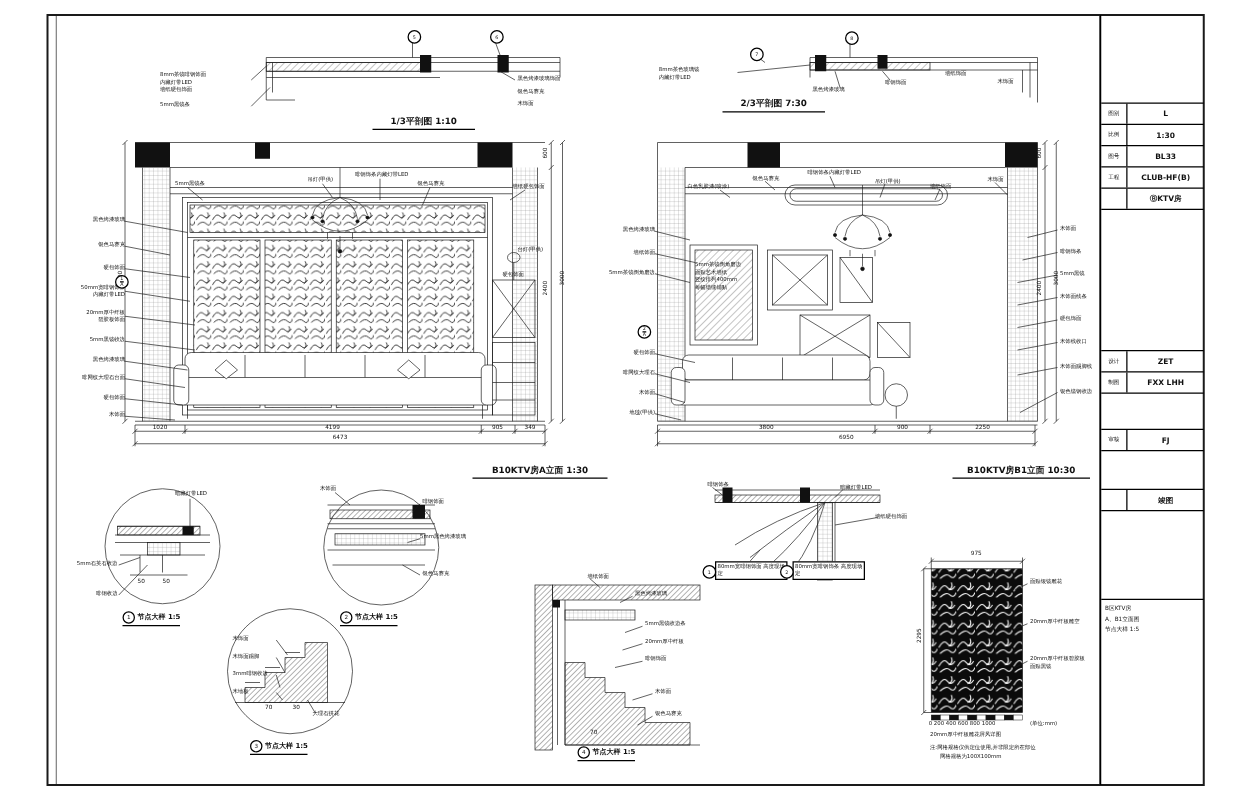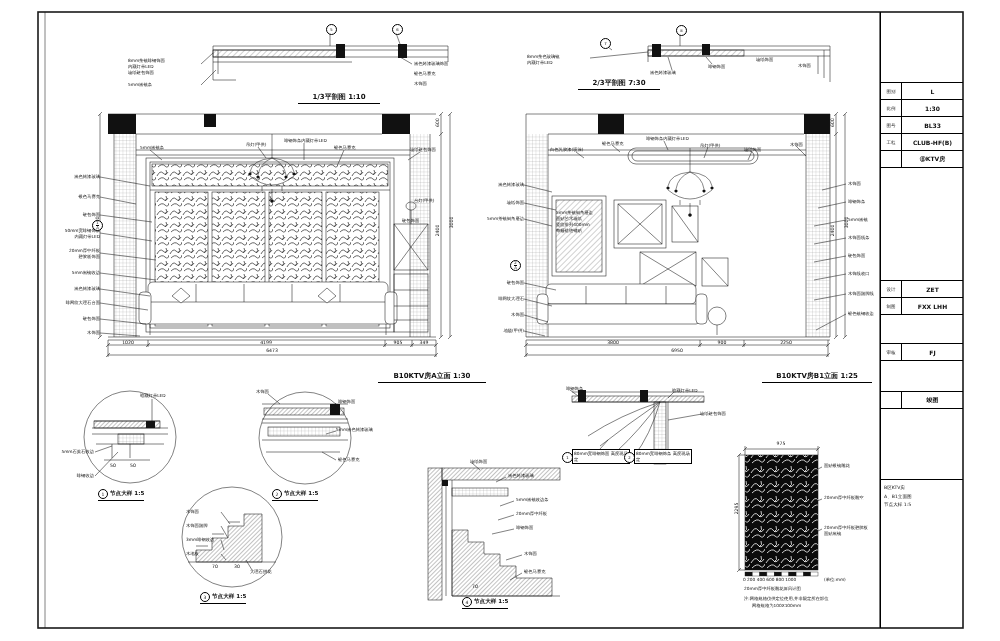--- a/index.html
+++ b/index.html
@@ -493,21 +493,21 @@
       <div class="dim dimv" style="left: 428px; top: 228px; width: 18px;">2400</div>
       <div class="dim dimv" style="left: 442px; top: 220px; width: 18px;">3000</div>
       <div class="dim dimv" style="left: 88px; top: 220px; width: 18px;">3000</div>
       <div class="dim dimv" style="left: 823px; top: 120px; width: 18px;">600</div>
       <div class="dim dimv" style="left: 823px; top: 228px; width: 18px;">2400</div>
       <div class="dim dimv" style="left: 837px; top: 220px; width: 18px;">3000</div>
       <div class="dim dimv" style="left: 726px; top: 506px; width: 20px;">2295</div>
       <div class="title" style="left: 298px; top: 92px; width: 82px;">1/3平剖图 1:10</div>
       <div class="title" style="left: 578px; top: 78px; width: 82px;">2/3平剖图 7:30</div>
       <div class="title" style="left: 378px; top: 371px; width: 108px;">B10KTV房A立面 1:30</div>
-      <div class="title" style="left: 762px; top: 371px; width: 110px;">B10KTV房B1立面 1:25</div>
+      <div class="title" style="left: 762px; top: 371px; width: 110px;">B10KTV房B1立面 10:30</div>
       <div class="dtitle" style="left: 98px; top: 489px;">
         <span class="circ">1</span>
         <span>节点大样 1:5</span>
       </div>
       <div class="dtitle" style="left: 272px; top: 489px;">
         <span class="circ">2</span>
         <span>节点大样 1:5</span>
       </div>
       <div class="dtitle" style="left: 200px; top: 592px;">
         <span class="circ">3</span>

